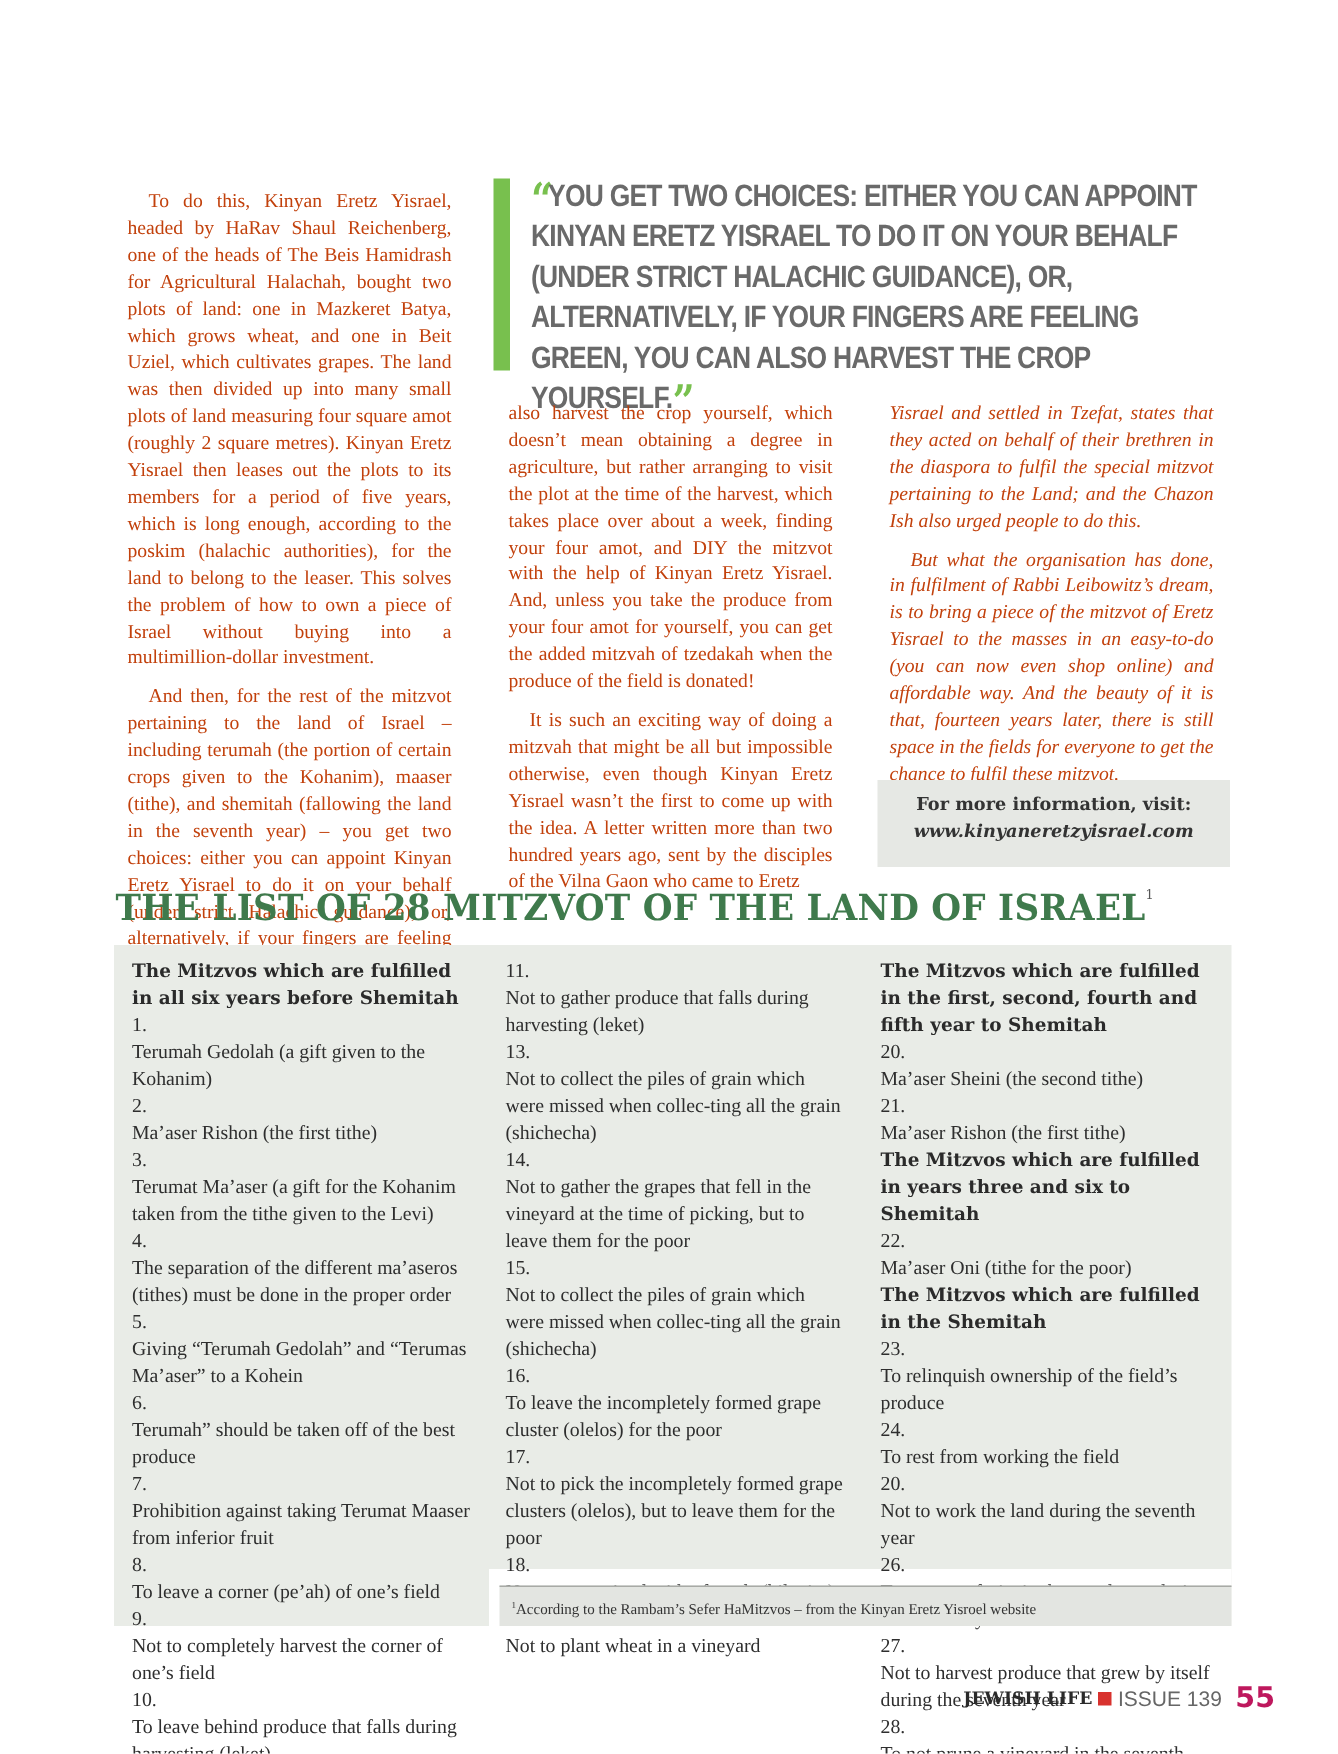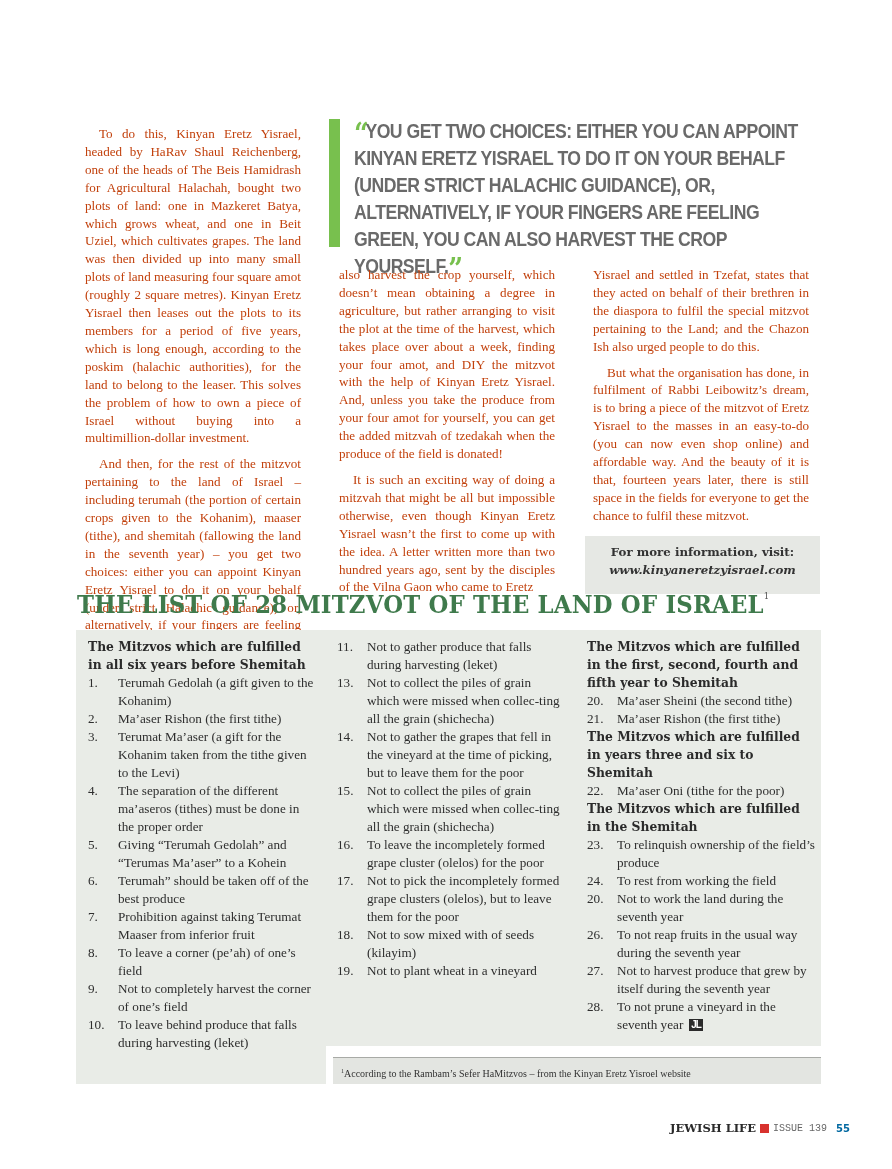--- a/index.html
+++ b/index.html
@@ -7,35 +7,35 @@
     width: 892px; height: 1169px; background: #ffffff; position: relative; overflow: hidden;
     font-family: "DejaVu Serif", serif; color: #333;
   }
   .body-text {
     font-family: "Liberation Serif", serif; font-size: 13.1px; line-height: 17.9px;
     text-align: justify; color: #c2410c; margin: 8px; hyphens: none;
   }
   .body-text.indent { text-indent: 14px; }
   #col1 { position: absolute; left: 77px; top: 117px; width: 232px; }
   #col2 { position: absolute; left: 331px; top: 258px; width: 232px; }
-  #col3 { position: absolute; left: 585px; top: 258px; width: 232px; }
+  #col3 { position: absolute; left: 585px; top: 258px; width: 232px; font-style: italic; }
 
   #pullquote { position: absolute; left: 329px; top: 117px; width: 490px; height: 128px; padding-left: 48px; }
   #pullquote .bar { position: absolute; left: 0; top: 2px; width: 11px; height: 128px; background: #78c04e; }
   #pullquote .qtext {
     position: absolute; left: 25px; top: 0; width: 470px;
     font-family: "Liberation Sans", sans-serif; font-weight: bold; font-size: 20.5px; line-height: 27px;
     color: #6a6a6a; letter-spacing: -0.6px; transform: scaleX(0.86); transform-origin: left top; width: 548px;
   }
   .qmark { color: #78c04e; font-family: "DejaVu Serif", serif; font-weight: bold; font-size: 30px; line-height: 10px; vertical-align: -6px; letter-spacing: -4px; }
 
   #infobox {
     position: absolute; left: 585px; top: 520px; width: 235px; height: 58px; background: #e6e8e4;
     text-align: center; font-family: "DejaVu Serif", serif; font-weight: bold; font-size: 11.8px; line-height: 18px; color: #333;
-    padding-top: 7px; box-sizing: border-box; margin-top: 16px;
+    padding-top: 7px; box-sizing: border-box;
   }
   #infobox .url { font-style: italic; }
 
   #list-title {
     position: absolute; left: 77px; top: 590px;
     font-family: "DejaVu Serif", serif; font-weight: bold; font-size: 24px; color: #3f7a4c;
     letter-spacing: 0.2px; transform: scaleX(0.95); transform-origin: left top; white-space: nowrap;
   }
   #list-title sup { font-size: 9px; font-weight: normal; color: #555; vertical-align: 14px; }
 
@@ -46,30 +46,30 @@
     border-top: 1.5px solid #a8aaa6; box-sizing: border-box;
     font-family: "Liberation Serif", serif; font-size: 10px; line-height: 26px; color: #333; padding-left: 8px;
   }
   #footnote sup { font-size: 6px; vertical-align: 4px; }
 
   .lcol { position: absolute; top: 638px; width: 228px; font-family: "Liberation Serif", serif; font-size: 13.2px; line-height: 18px; color: #2e2e2e; }
   #lcol1 { left: 88px; }
   #lcol2 { left: 337px; }
   #lcol3 { left: 587px; }
   .lhead { font-family: "DejaVu Serif", serif; font-weight: bold; font-size: 12.3px; line-height: 18px; color: #2a2a2a; }
-  .litem { display: flex; }
+  .litem { display: flex; flex-direction: column; }
   .litem .num { width: 30px; flex: none; }
   .litem .txt { flex: 1; }
   .jl-logo { display: inline-block; background: #2a2a2a; color: #fff; font-family: "Liberation Sans", sans-serif; font-weight: bold; font-size: 10px; line-height: 12px; padding: 0 2px; margin-left: 6px; vertical-align: 1px; letter-spacing: -1px; }
 
   #page-footer { position: absolute; right: 42px; top: 1121px; font-size: 12.5px; white-space: nowrap; display: flex; align-items: center; }
   #page-footer .mag { font-family: "DejaVu Serif", serif; font-weight: bold; color: #2a2a2a; font-size: 11.5px; }
   #page-footer .sq { display: inline-block; width: 9px; height: 9px; background: #d8322e; margin: 0 4px; }
-  #page-footer .issue { font-family: Liberation Mono, monospace; color: #666; font-size: 10px; }
-  #page-footer .pnum { font-family: "DejaVu Sans", sans-serif; font-weight: bold; color: #0369a1; margin-left: 9px; font-size: 10px; }
+  #page-footer .issue { font-family: Liberation Sans, sans-serif; color: #666; font-size: 14px; }
+  #page-footer .pnum { font-family: "DejaVu Sans", sans-serif; font-weight: bold; color: #be185d; margin-left: 9px; font-size: 19px; }
 </style>
 </head>
 <body>
 
 <div id="col1">
   <p class="body-text indent">To do this, Kinyan Eretz Yisrael, headed by HaRav Shaul Reichenberg, one of the heads of The Beis Hamidrash for Agricultural Halachah, bought two plots of land: one in Mazkeret Batya, which grows wheat, and one in Beit Uziel, which cultivates grapes. The land was then divided up into many small plots of land measuring four square amot (roughly 2 square metres). Kinyan Eretz Yisrael then leases out the plots to its members for a period of five years, which is long enough, according to the poskim (halachic authorities), for the land to belong to the leaser. This solves the problem of how to own a piece of Israel without buying into a multimillion-dollar investment.</p>
   <p class="body-text indent">And then, for the rest of the mitzvot pertaining to the land of Israel – including terumah (the portion of certain crops given to the Kohanim), maaser (tithe), and shemitah (fallowing the land in the seventh year) – you get two choices: either you can appoint Kinyan Eretz Yisrael to do it on your behalf (under strict Halachic guidance), or, alternatively, if your fingers are feeling green, you can</p>
 </div>
 
 <div id="pullquote">

